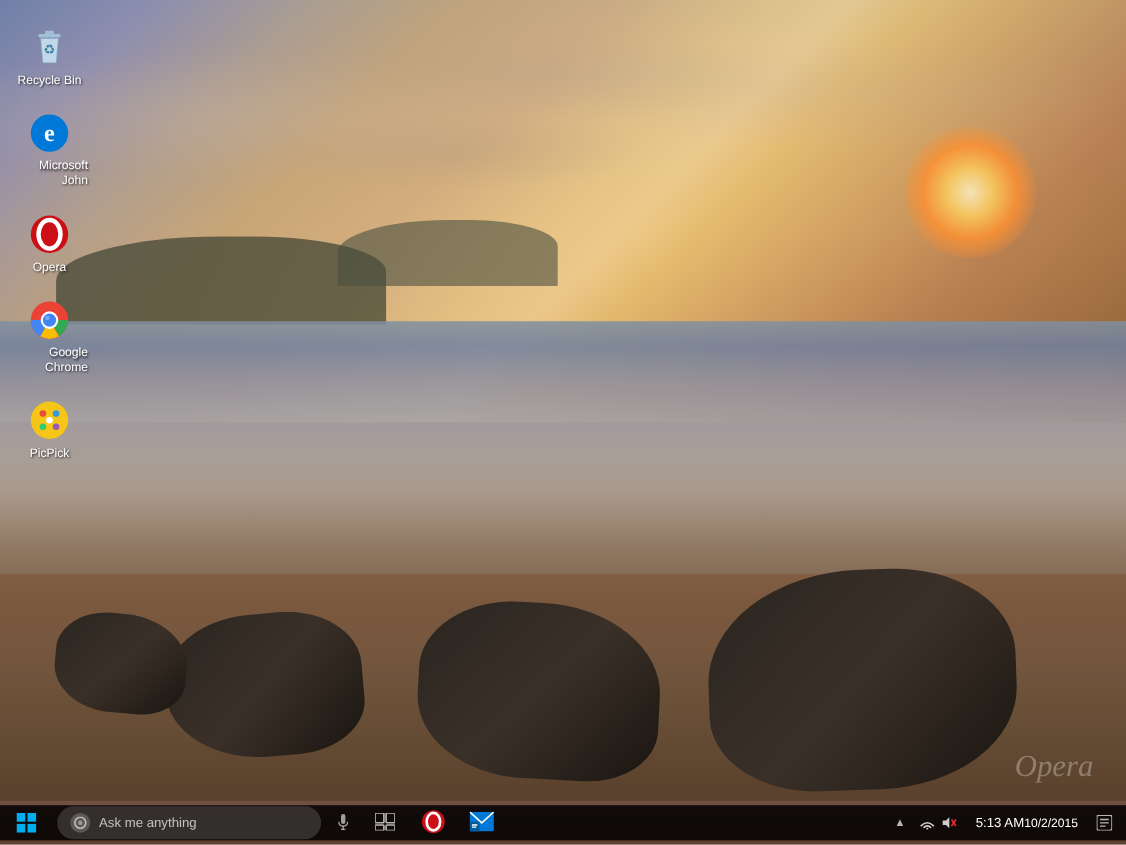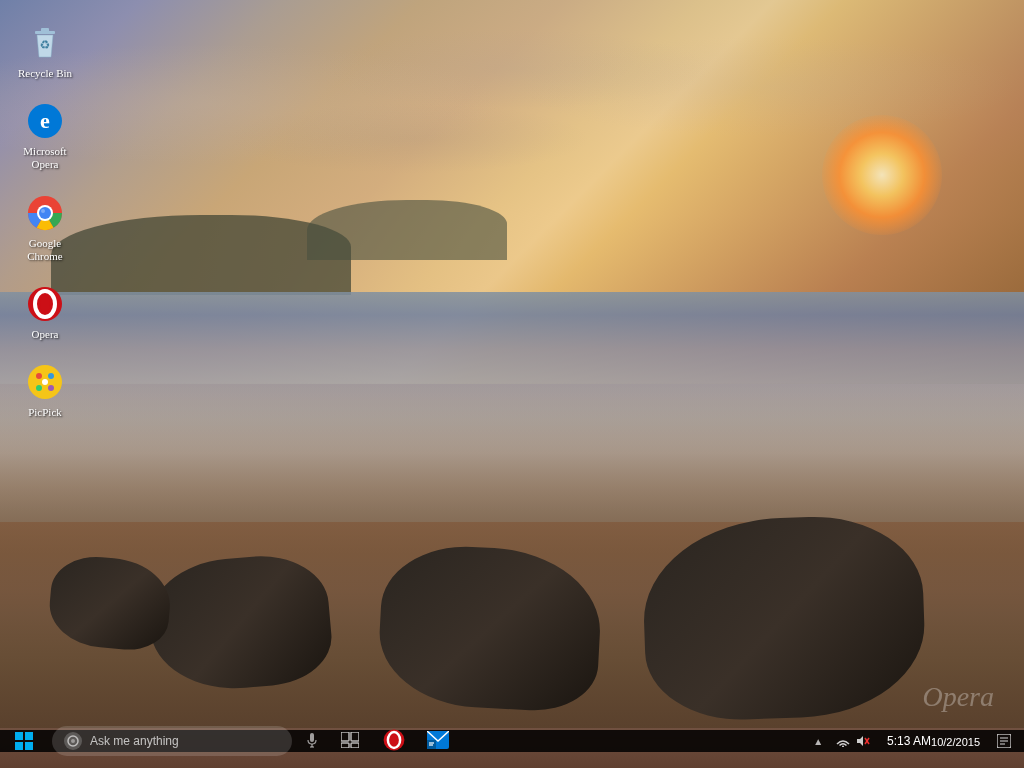--- a/index.html
+++ b/index.html
@@ -209,30 +209,29 @@
       display: flex;
       align-items: center;
       justify-content: center;
     }
 
     .icon-label {
       color: white;
       font-size: 11px;
       text-shadow: 1px 1px 2px rgba(0,0,0,0.8);
       line-height: 1.2;
-      text-align: center;
-      font-family: Liberation Serif, serif;
+      text-align: right;
     }
 
     
     #taskbar {
       position: absolute;
-      bottom: 16px; left: 0;
+      bottom: 4px; left: 0;
       width: 100%;
-      height: 22px;
+      height: 32px;
       background: rgba(0, 0, 0, 0.85);
       backdrop-filter: blur(10px);
       display: flex;
       align-items: center;
       z-index: 100;
     }
 
     .taskbar-start {
       width: 48px;
       height: 40px;
@@ -417,57 +416,57 @@
 
     <div class="desktop-icon">
       <div class="icon-img">
         <svg width="36" height="36" viewBox="0 0 36 36">
 
           <circle cx="18" cy="18" r="17" fill="#0078d7"></circle>
 
           <text x="18" y="25" text-anchor="middle" font-size="22" font-weight="bold" fill="white" font-family="Georgia, serif">e</text>
         </svg>
       </div>
-      <span class="icon-label">Microsoft Opera</span>
+      <span class="icon-label">Microsoft John</span>
     </div>
 
     <div class="desktop-icon">
       <div class="icon-img">
         <svg width="36" height="36" viewBox="0 0 36 36">
 
-          <circle cx="18" cy="18" r="17" fill="#ea4335"></circle>
-
-          <path d="M18 18 L35 18 A17 17 0 0 1 26.5 32.7 Z" fill="#34a853"></path>
-
-          <path d="M18 18 L26.5 32.7 A17 17 0 0 1 9.5 32.7 Z" fill="#fbbc05"></path>
-
-          <path d="M18 18 L9.5 32.7 A17 17 0 0 1 1 18 Z" fill="#4285f4"></path>
-
-          <circle cx="18" cy="18" r="8" fill="white"></circle>
-
-          <circle cx="18" cy="18" r="6" fill="#4285f4"></circle>
-
-          <circle cx="16" cy="16" r="2" fill="rgba(255,255,255,0.3)"></circle>
-        </svg>
-      </div>
-      <span class="icon-label">Google Chrome</span>
+          <circle cx="18" cy="18" r="17" fill="#cc0f16"></circle>
+
+          <ellipse cx="18" cy="18" rx="10" ry="13" fill="none" stroke="white" stroke-width="4"></ellipse>
+
+          <ellipse cx="18" cy="18" rx="5" ry="9" fill="#cc0f16"></ellipse>
+        </svg>
+      </div>
+      <span class="icon-label">Opera</span>
     </div>
 
     <div class="desktop-icon">
       <div class="icon-img">
         <svg width="36" height="36" viewBox="0 0 36 36">
 
-          <circle cx="18" cy="18" r="17" fill="#cc0f16"></circle>
-
-          <ellipse cx="18" cy="18" rx="10" ry="13" fill="none" stroke="white" stroke-width="4"></ellipse>
-
-          <ellipse cx="18" cy="18" rx="5" ry="9" fill="#cc0f16"></ellipse>
-        </svg>
-      </div>
-      <span class="icon-label">Opera</span>
+          <circle cx="18" cy="18" r="17" fill="#ea4335"></circle>
+
+          <path d="M18 18 L35 18 A17 17 0 0 1 26.5 32.7 Z" fill="#34a853"></path>
+
+          <path d="M18 18 L26.5 32.7 A17 17 0 0 1 9.5 32.7 Z" fill="#fbbc05"></path>
+
+          <path d="M18 18 L9.5 32.7 A17 17 0 0 1 1 18 Z" fill="#4285f4"></path>
+
+          <circle cx="18" cy="18" r="8" fill="white"></circle>
+
+          <circle cx="18" cy="18" r="6" fill="#4285f4"></circle>
+
+          <circle cx="16" cy="16" r="2" fill="rgba(255,255,255,0.3)"></circle>
+        </svg>
+      </div>
+      <span class="icon-label">Google Chrome</span>
     </div>
 
     <div class="desktop-icon">
       <div class="icon-img">
         <svg width="36" height="36" viewBox="0 0 36 36">
 
           <circle cx="18" cy="18" r="17" fill="#f5c518"></circle>
 
           <circle cx="12" cy="12" r="3" fill="#e74c3c"></circle>
           <circle cx="24" cy="12" r="3" fill="#3498db"></circle>

